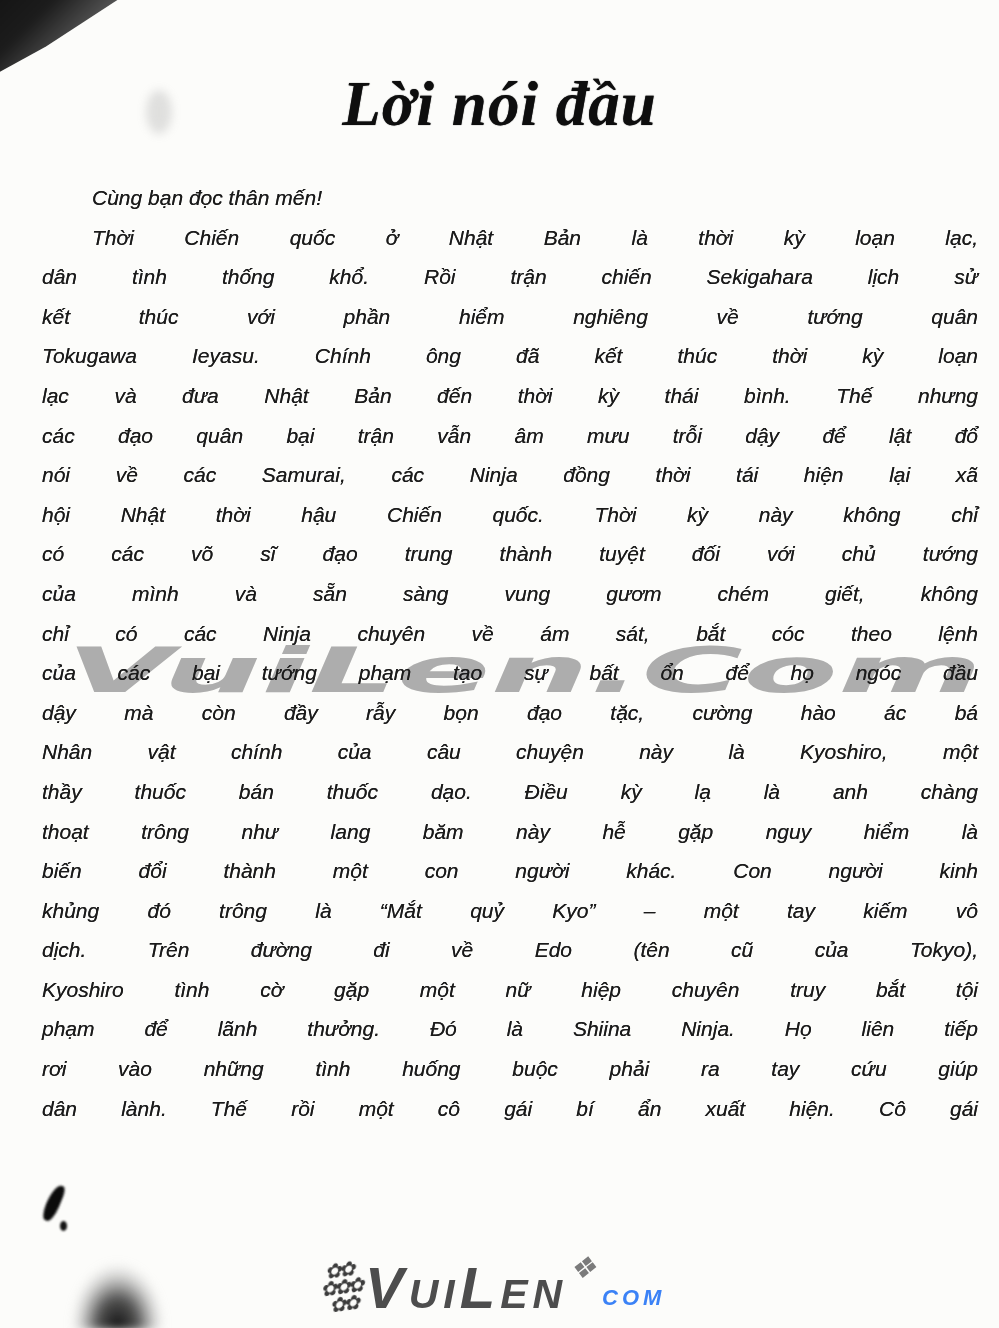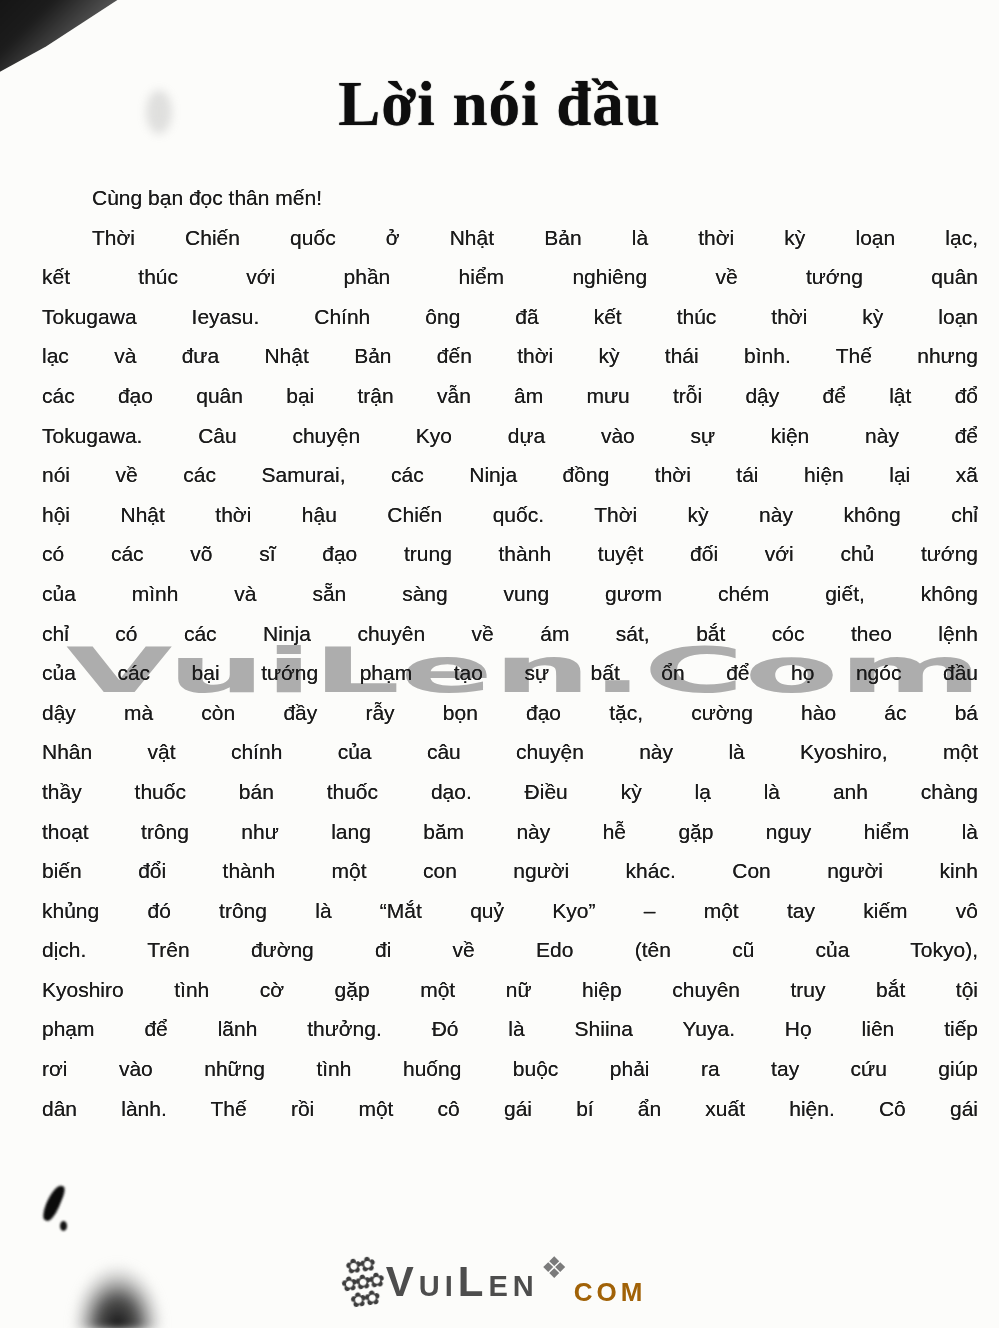--- a/index.html
+++ b/index.html
@@ -6,20 +6,21 @@
   body {
     width: 999px; height: 1328px;
     font-family: "Liberation Sans", sans-serif;
     background: #ffffff;
   }
   .page {
     position: relative;
     width: 999px; height: 1328px;
     background: #fcfcfa;
     overflow: hidden;
+    font-style: italic;
   }
 
   
   .corner-wedge {
     position: absolute; top: -16px; left: -22px;
     width: 200px; height: 104px;
     background: linear-gradient(135deg, #101010 0%, #1c1c1c 30%, #555 52%, #aaa 63%, transparent 74%);
     clip-path: polygon(0 0, 82% 0, 34% 60%, 0 96%);
     filter: blur(3px);
   }
@@ -112,38 +113,38 @@
     letter-spacing: -3px;
     text-align: center;
     transform: rotate(-8deg);
     margin-right: 4px;
     filter: blur(0.4px);
   }
   .flower-cluster span { display: block; }
   .logo-name {
     font-variant: small-caps;
     font-weight: bold;
-    font-size: 42px;
+    font-size: 58px;
     letter-spacing: 5px;
     color: #4d4d4d;
     filter: blur(0.5px);
   }
   .logo-diamond {
     font-size: 30px;
     color: #7b7b7b;
     align-self: flex-start;
     margin: -4px 6px 0 2px;
     filter: blur(0.6px);
   }
   .logo-tld {
     font-variant: small-caps;
     font-weight: bold;
-    font-size: 37px;
+    font-size: 32px;
     letter-spacing: 4px;
-    color: #a16207;
+    color: #3b82f6;
     margin-top: 14px;
     filter: blur(0.5px);
   }
 </style>
 </head>
 <body>
 
 <div class="page">
 
   <div class="corner-wedge"></div>
@@ -155,40 +156,40 @@
   <div class="title">Lời nói đầu</div>
 
   <svg class="watermark" width="922" height="74" viewBox="0 0 922 74">
     <text x="2" y="58" font-size="62" textLength="916" lengthAdjust="spacingAndGlyphs" fill="#909090" opacity="0.72">VuiLen.Com</text>
   </svg>
 
   <div class="body-text">
 
   <div class="line indent no-justify">Cùng bạn đọc thân mến!</div>
       <div class="line indent">Thời Chiến quốc ở Nhật Bản là thời kỳ loạn lạc,</div>
+      <div class="line">dân tình thống khổ. Rồi trận chiến Sekigahara lịch sử</div>
       <div class="line">kết thúc với phần hiểm nghiêng về tướng quân</div>
       <div class="line">Tokugawa Ieyasu. Chính ông đã kết thúc thời kỳ loạn</div>
       <div class="line">lạc và đưa Nhật Bản đến thời kỳ thái bình. Thế nhưng</div>
       <div class="line">các đạo quân bại trận vẫn âm mưu trỗi dậy để lật đổ</div>
-      <div class="line">Tokugawa. Câu chuyện Kyo dựa vào sự kiện này để</div>
       <div class="line">nói về các Samurai, các Ninja đồng thời tái hiện lại xã</div>
       <div class="line">hội Nhật thời hậu Chiến quốc. Thời kỳ này không chỉ</div>
       <div class="line">có các võ sĩ đạo trung thành tuyệt đối với chủ tướng</div>
       <div class="line">của mình và sẵn sàng vung gươm chém giết, không</div>
       <div class="line">chỉ có các Ninja chuyên về ám sát, bắt cóc theo lệnh</div>
       <div class="line">của các bại tướng phạm tạo sự bất ổn để họ ngóc đầu</div>
       <div class="line">dậy mà còn đầy rẫy bọn đạo tặc, cường hào ác bá</div>
       <div class="line">Nhân vật chính của câu chuyện này là Kyoshiro, một</div>
       <div class="line">thầy thuốc bán thuốc dạo. Điều kỳ lạ là anh chàng</div>
       <div class="line">thoạt trông như lang băm này hễ gặp nguy hiểm là</div>
       <div class="line">biến đổi thành một con người khác. Con người kinh</div>
       <div class="line">khủng đó trông là “Mắt quỷ Kyo” – một tay kiếm vô</div>
       <div class="line">dịch. Trên đường đi về Edo (tên cũ của Tokyo),</div>
       <div class="line">Kyoshiro tình cờ gặp một nữ hiệp chuyên truy bắt tội</div>
-      <div class="line">phạm để lãnh thưởng. Đó là Shiina Yuya. Họ liên tiếp</div>
+      <div class="line">phạm để lãnh thưởng. Đó là Shiina Ninja. Họ liên tiếp</div>
       <div class="line">rơi vào những tình huống buộc phải ra tay cứu giúp</div>
       <div class="line">dân lành. Thế rồi một cô gái bí ẩn xuất hiện. Cô gái</div>
     </div>
 
   <div class="logo">
     <div class="flower-cluster">
       <span>✿✿</span>
       <span>✿✿✿</span>
       <span>✿✿</span>
     </div>

